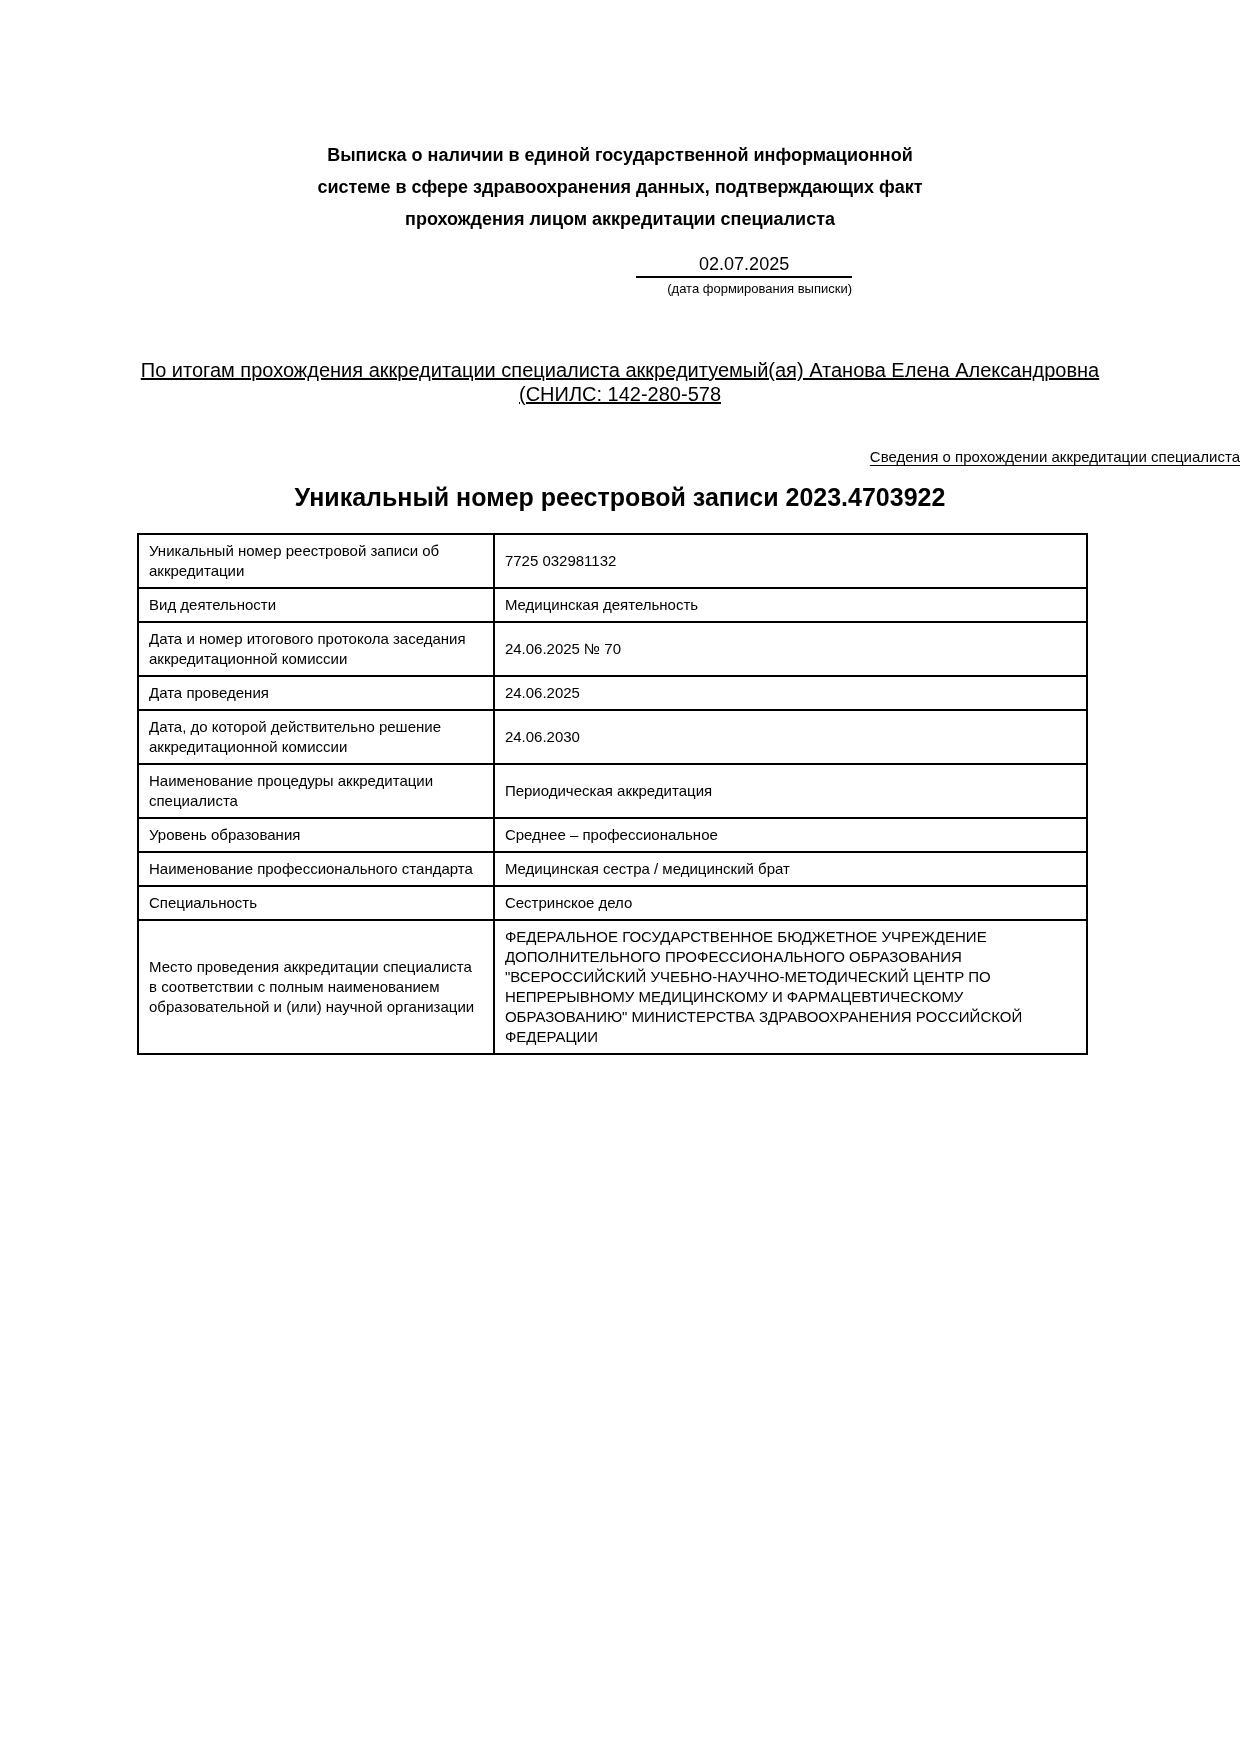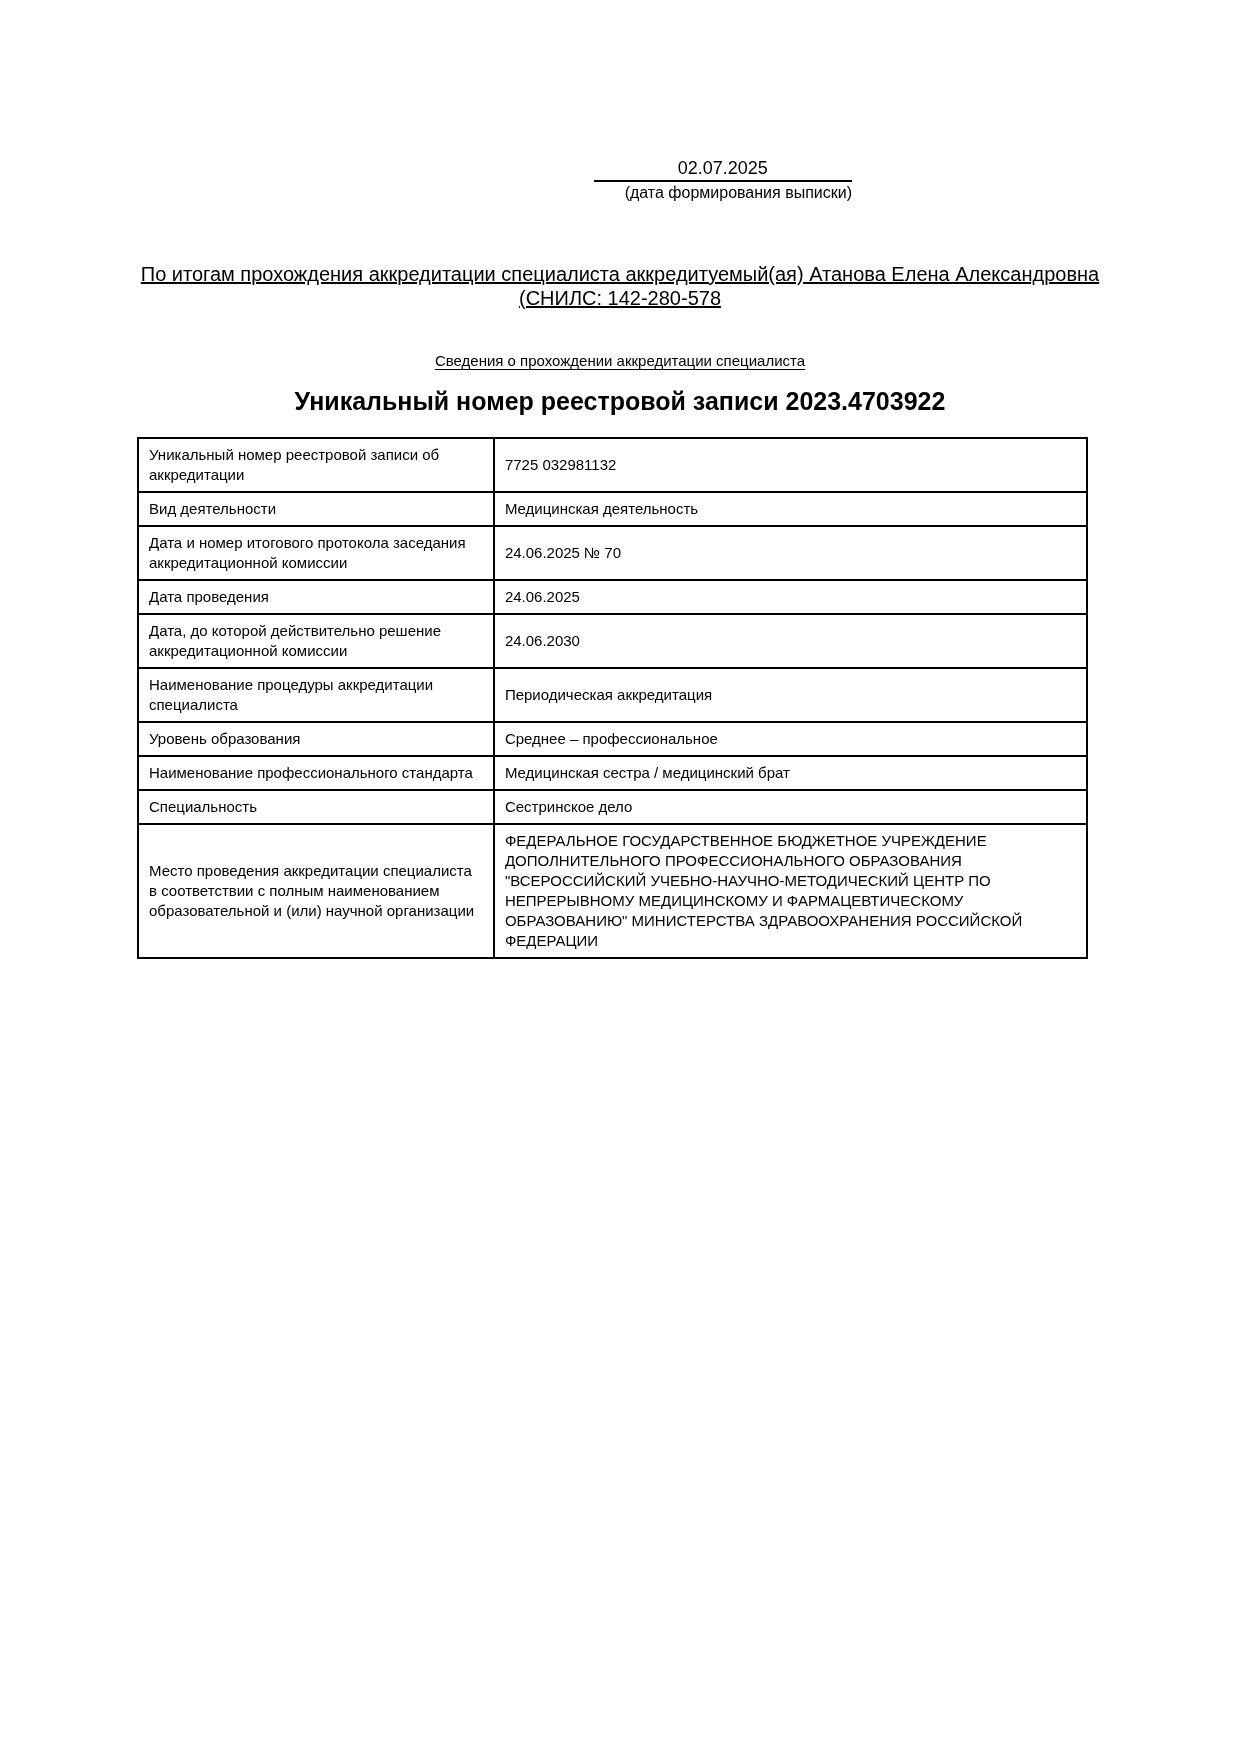--- a/index.html
+++ b/index.html
@@ -30,35 +30,35 @@
   }
   .date-value {
     display: block;
     font-size: 18px;
     line-height: 18px;
     padding: 0 56px 3px 56px;
     border-bottom: 2px solid #000000;
   }
   .date-caption {
     display: block;
-    font-size: 16px;
+    font-size: 13px;
     line-height: 18px;
     padding-top: 2px;
     margin-left: 31px;
   }
   .summary {
     margin: 60px 140px 0 140px;
     text-align: center;
     font-size: 20px;
     line-height: 24px;
     text-decoration: underline;
   }
   .section-heading {
     margin-top: 42px;
-    text-align: center;
+    text-align: right;
     font-size: 15px;
     text-decoration: underline;
     text-underline-offset: 3px;
   }
   .registry-heading {
     margin-top: 18px;
     text-align: center;
     font-size: 25px;
     font-weight: bold;
   }
@@ -78,20 +78,25 @@
   td.c-label { width: 315px; }
   td.c-value { width: 525px; }
   tr.tall td { height: 50px; }
   tr.short td { height: 34px; }
 </style>
 </head>
 <body>
 
 <div class="page">
 
+  <div class="doc-title">
+    <div>Выписка о наличии в единой государственной информационной</div>
+    <div>системе в сфере здравоохранения данных, подтверждающих факт</div>
+    <div>прохождения лицом аккредитации специалиста</div>
+  </div>
 
   <div class="date-block">
     <span class="date-value">02.07.2025</span>
     <span class="date-caption">(дата формирования выписки)</span>
   </div>
 
   <div class="summary">
     <div>По итогам прохождения аккредитации специалиста аккредитуемый(ая) Атанова Елена Александровна (СНИЛС: 142-280-578</div>
   </div>
 

